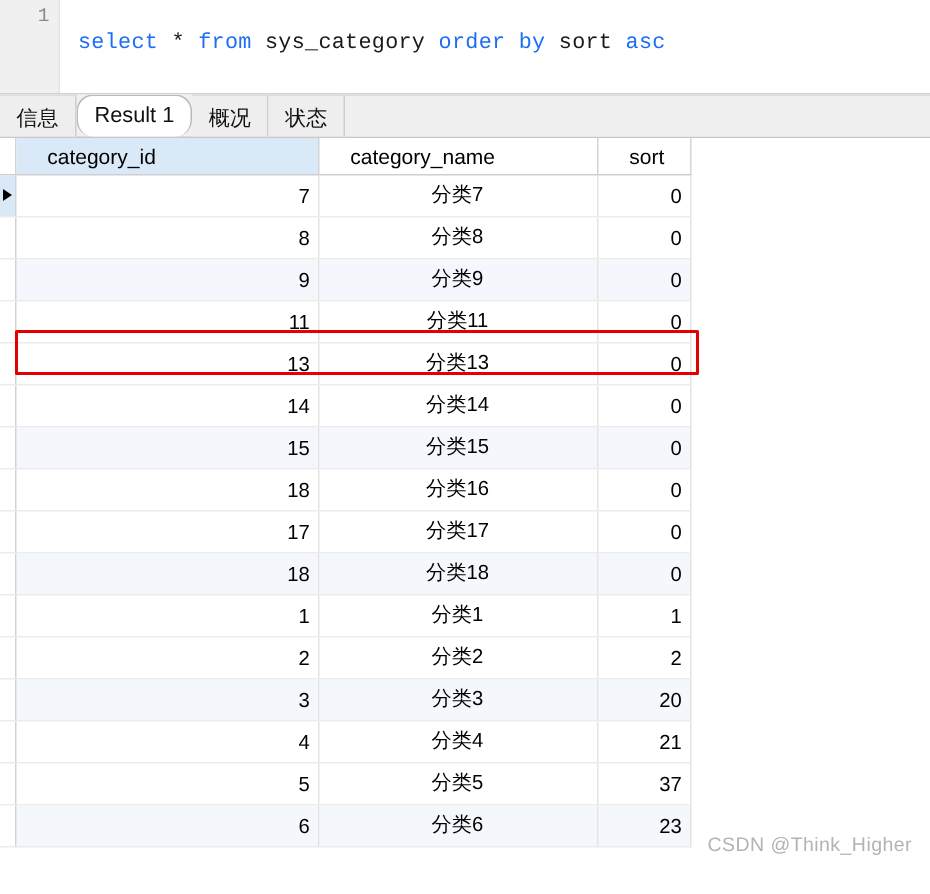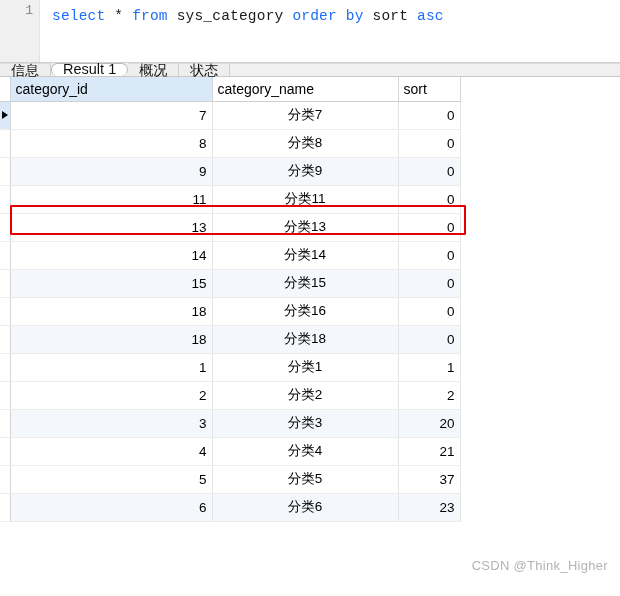--- a/index.html
+++ b/index.html
@@ -37,33 +37,33 @@
     position: absolute;
     right: 6px;
     top: 3px;
     font-family: "Liberation Mono", "DejaVu Sans Mono", monospace;
     font-size: 13px;
     color: #8a8a8a;
   }
   .sql-code {
     position: absolute;
     left: 52px;
-    top: 8px;
+    top: 21px;
     font-family: "Liberation Mono", "DejaVu Sans Mono", monospace;
     font-size: 14.5px;
     letter-spacing: 0.2px;
     white-space: pre;
   }
   .kw { color: #1d6ef5; }
   .pl { color: #1a1a1a; }
 
   
   .tabstrip {
     position: relative;
-    height: 14px;
+    height: 29px;
     background: #f0f0f0;
     border-bottom: 1px solid #c8c8c8;
     box-sizing: border-box;
     display: flex;
     align-items: stretch;
     padding-left: 0;
   }
   .tab {
     display: flex;
     align-items: center;
@@ -111,21 +111,21 @@
     width: 460px;
     font-size: 13.5px;
   }
   table.grid col.c-gutter { width: 10px; }
   table.grid col.c-id     { width: 202px; }
   table.grid col.c-name   { width: 186px; }
   table.grid col.c-sort   { width: 62px; }
 
   thead th {
     height: 24px;
-    padding: 0 5px;
+    padding: 0 21px;
     font-weight: normal;
     font-size: 14px;
     text-align: left;
     background: #ffffff;
     border-right: 1px solid #d4d4d4;
     border-bottom: 1px solid #cfcfcf;
     box-sizing: border-box;
     white-space: nowrap;
     overflow: hidden;
   }
@@ -177,21 +177,21 @@
     border: 2px solid #e40000;
     pointer-events: none;
     box-sizing: border-box;
     border-radius: 1px;
   }
 
   
   .watermark {
     position: absolute;
     right: 12px;
-    bottom: 9px;
+    bottom: 27px;
     font-size: 13px;
     color: #b3b3b3;
     letter-spacing: 0.3px;
     white-space: nowrap;
   }
 </style>
 </head>
 <body>
 
 <div class="sql-editor">
@@ -270,20 +270,26 @@
           <td class="c-num">15</td>
           <td class="c-txt">分类15</td>
           <td class="c-num">0</td>
         </tr>
         <tr class="">
           <td class="gutter-cell"></td>
           <td class="c-num">18</td>
           <td class="c-txt">分类16</td>
           <td class="c-num">0</td>
         </tr>
+        <tr class="">
+          <td class="gutter-cell"></td>
+          <td class="c-num">17</td>
+          <td class="c-txt">分类17</td>
+          <td class="c-num">0</td>
+        </tr>
         <tr class="shade ">
           <td class="gutter-cell"></td>
           <td class="c-num">18</td>
           <td class="c-txt">分类18</td>
           <td class="c-num">0</td>
         </tr>
         <tr class="">
           <td class="gutter-cell"></td>
           <td class="c-num">1</td>
           <td class="c-txt">分类1</td>

